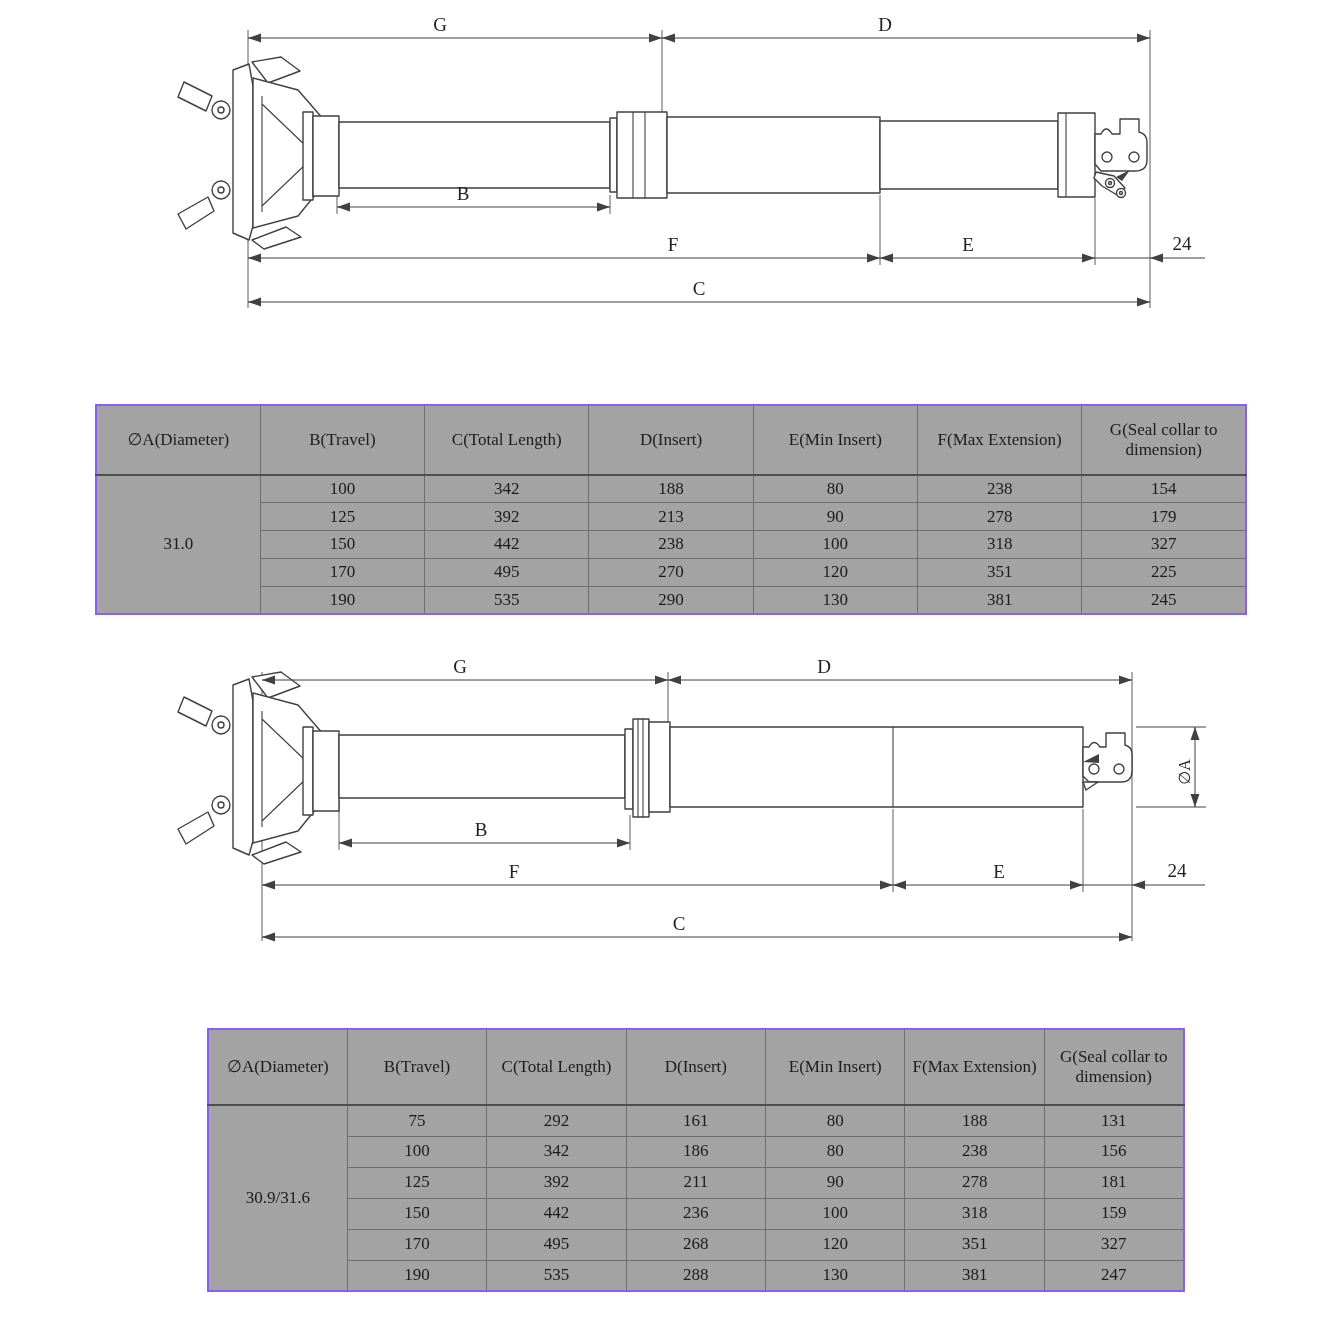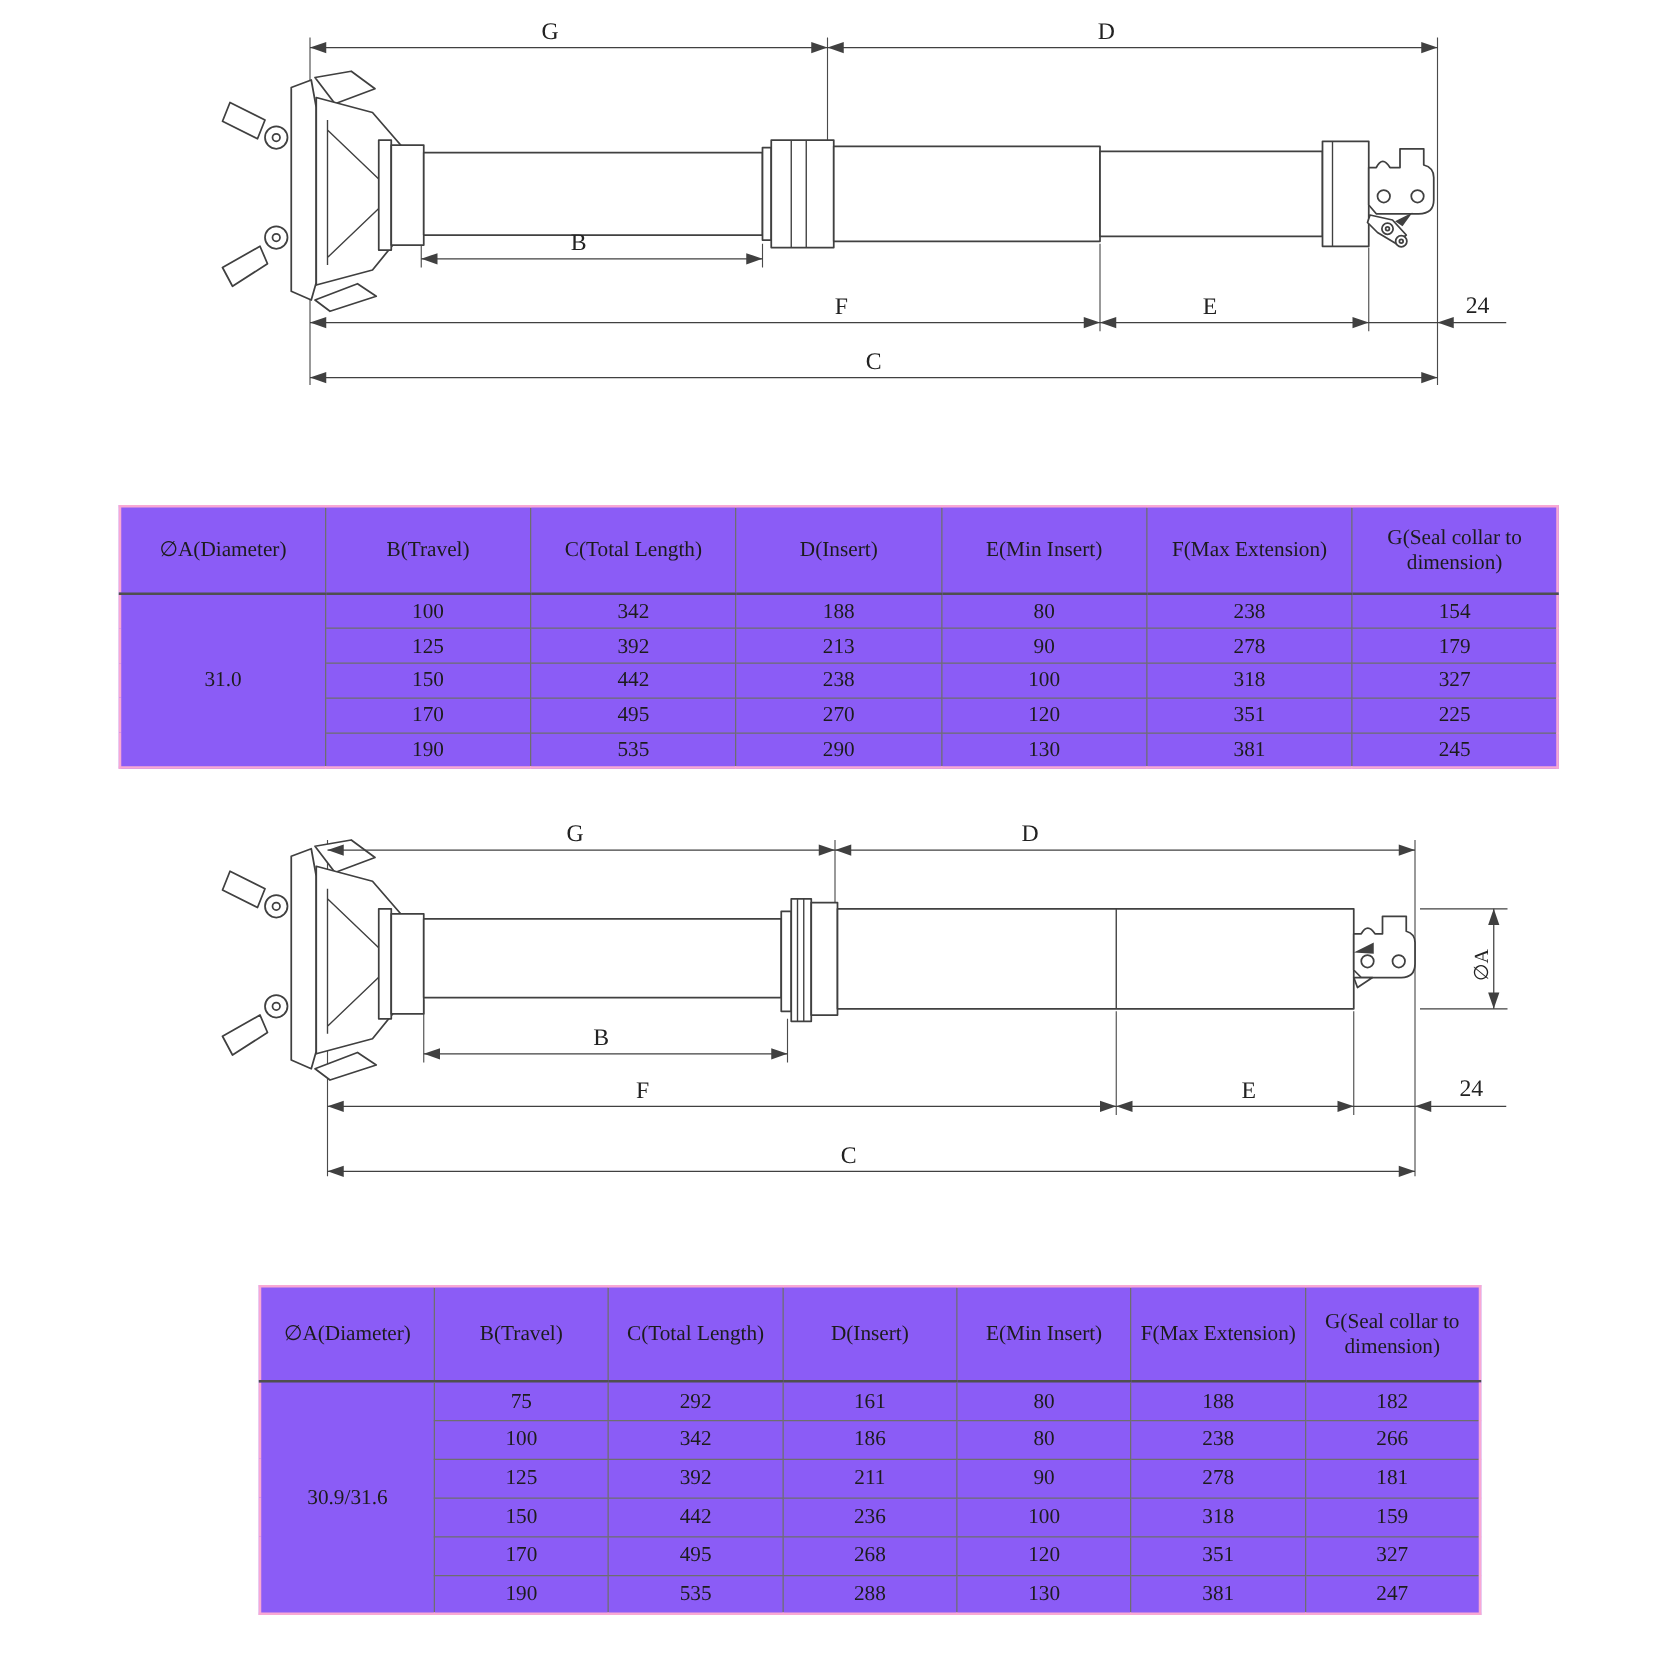--- a/index.html
+++ b/index.html
@@ -10,21 +10,21 @@
   .drw{position:absolute;left:0;}
   #d1{top:0px;}
   #d2{top:640px;}
   svg .part{fill:#ffffff;stroke:#404040;stroke-width:1.4;stroke-linejoin:round;}
   svg .inner{fill:none;stroke:#404040;stroke-width:1.1;}
   svg .dim{stroke:#404040;stroke-width:1;fill:none;}
   svg .ext{stroke:#4a4a4a;stroke-width:0.9;fill:none;}
   svg .ar{fill:#404040;stroke:none;}
   svg .dark{fill:#404040;stroke:none;}
   svg text{fill:#222222;font-family:"Liberation Serif", serif;font-size:19px;text-anchor:middle;}
-  .spec{position:absolute;border-collapse:collapse;table-layout:fixed;background:#8b5cf6;border:2px solid #f9a8d4;}
+  .spec{position:absolute;border-collapse:collapse;table-layout:fixed;background:#a3a3a3;border:2px solid #8b5cf6;}
   .spec th,.spec td{
     border:1px solid #6e6e6e;text-align:center;vertical-align:middle;
     font-weight:normal;font-size:17px;line-height:1.2;padding:0 5px;
   }
   .spec .hd th{border-bottom:2px solid #4f4f4f;}
   #t1{left:95px;top:404px;width:1150px;}
   #t2{left:207px;top:1028px;width:976px;}
   #t1 .hd{height:70px;}  #t1 .dr{height:27.8px;}
   #t2 .hd{height:76px;}  #t2 .dr{height:31px;}
 </style>
@@ -288,29 +288,29 @@
     <th>F(Max Extension)</th>
     <th>G(Seal collar to dimension)</th>
   </tr>
   <tr class="dr">
     <td rowspan="6">30.9/31.6</td>
     <td>75</td>
     <td>292</td>
     <td>161</td>
     <td>80</td>
     <td>188</td>
-    <td>182</td>
+    <td>131</td>
   </tr>
   <tr class="dr">
     <td>100</td>
     <td>342</td>
     <td>186</td>
     <td>80</td>
     <td>238</td>
-    <td>266</td>
+    <td>156</td>
   </tr>
   <tr class="dr">
     <td>125</td>
     <td>392</td>
     <td>211</td>
     <td>90</td>
     <td>278</td>
     <td>181</td>
   </tr>
   <tr class="dr">

